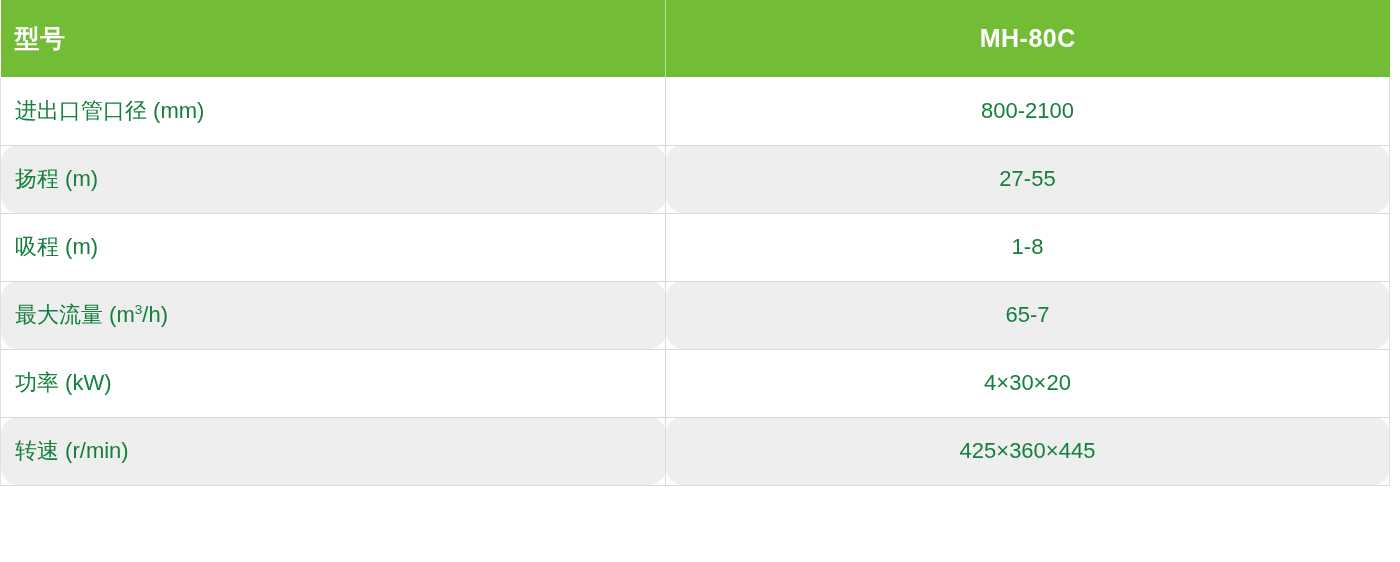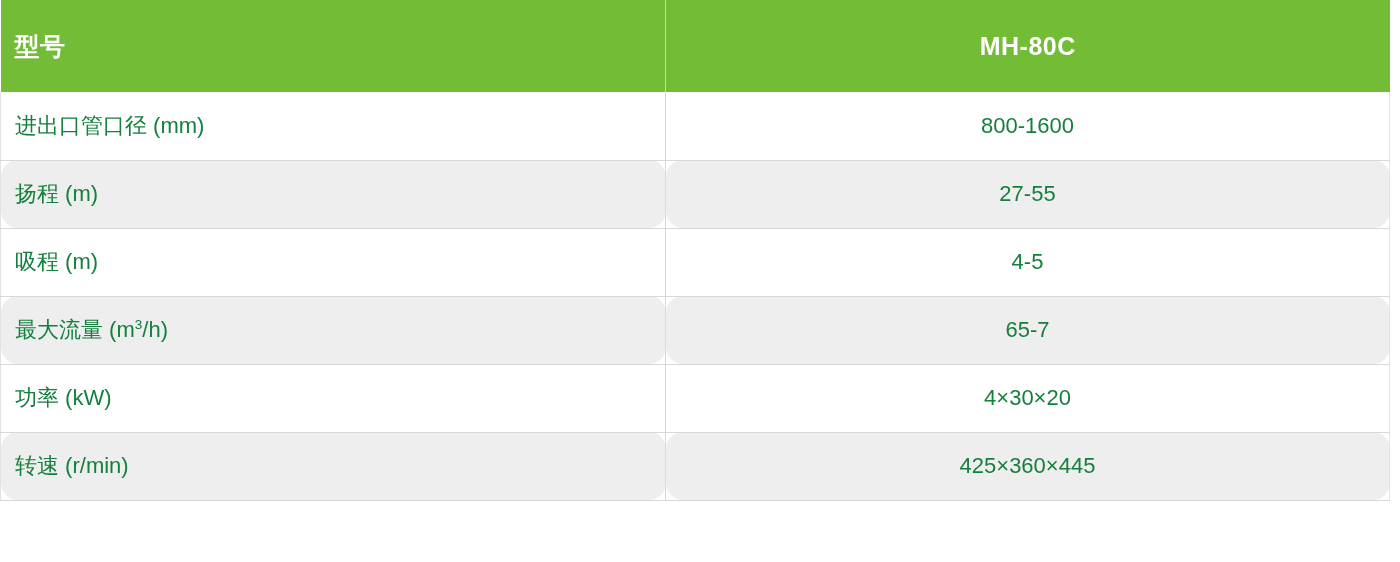--- a/index.html
+++ b/index.html
@@ -29,21 +29,21 @@
   }
 
   table.spec-table col.col-label { width: 665px; }
   table.spec-table col.col-value { width: 724px; }
 
   thead tr.spec-head-row {
     background: #72bc36;
   }
 
   thead th {
-    height: 92px;
+    height: 77px;
     padding: 0 14px;
     margin: 0;
     color: #ffffff;
     font-size: 25px;
     font-weight: bold;
     letter-spacing: 0.5px;
     box-sizing: border-box;
     border: none;
   }
 
@@ -104,29 +104,29 @@
     </colgroup>
     <thead>
       <tr class="spec-head-row">
         <th class="head-label">型号</th>
         <th class="head-value">MH-80C</th>
       </tr>
     </thead>
     <tbody id="spec-body">
         <tr class="row-plain">
           <td class="cell-label"><span>进出口管口径 (mm)</span></td>
-          <td class="cell-value">800-1600</td>
+          <td class="cell-value">800-2100</td>
         </tr>
         <tr class="row-alt">
           <td class="cell-label"><span>扬程 (m)</span></td>
           <td class="cell-value">27-55</td>
         </tr>
         <tr class="row-plain">
           <td class="cell-label"><span>吸程 (m)</span></td>
-          <td class="cell-value">4-5</td>
+          <td class="cell-value">1-8</td>
         </tr>
         <tr class="row-alt">
           <td class="cell-label"><span>最大流量 (m</span><sup class="unit-sup">3</sup><span>/h)</span></td>
           <td class="cell-value">65-7</td>
         </tr>
         <tr class="row-plain">
           <td class="cell-label"><span>功率 (kW)</span></td>
           <td class="cell-value">4×30×20</td>
         </tr>
         <tr class="row-alt">

